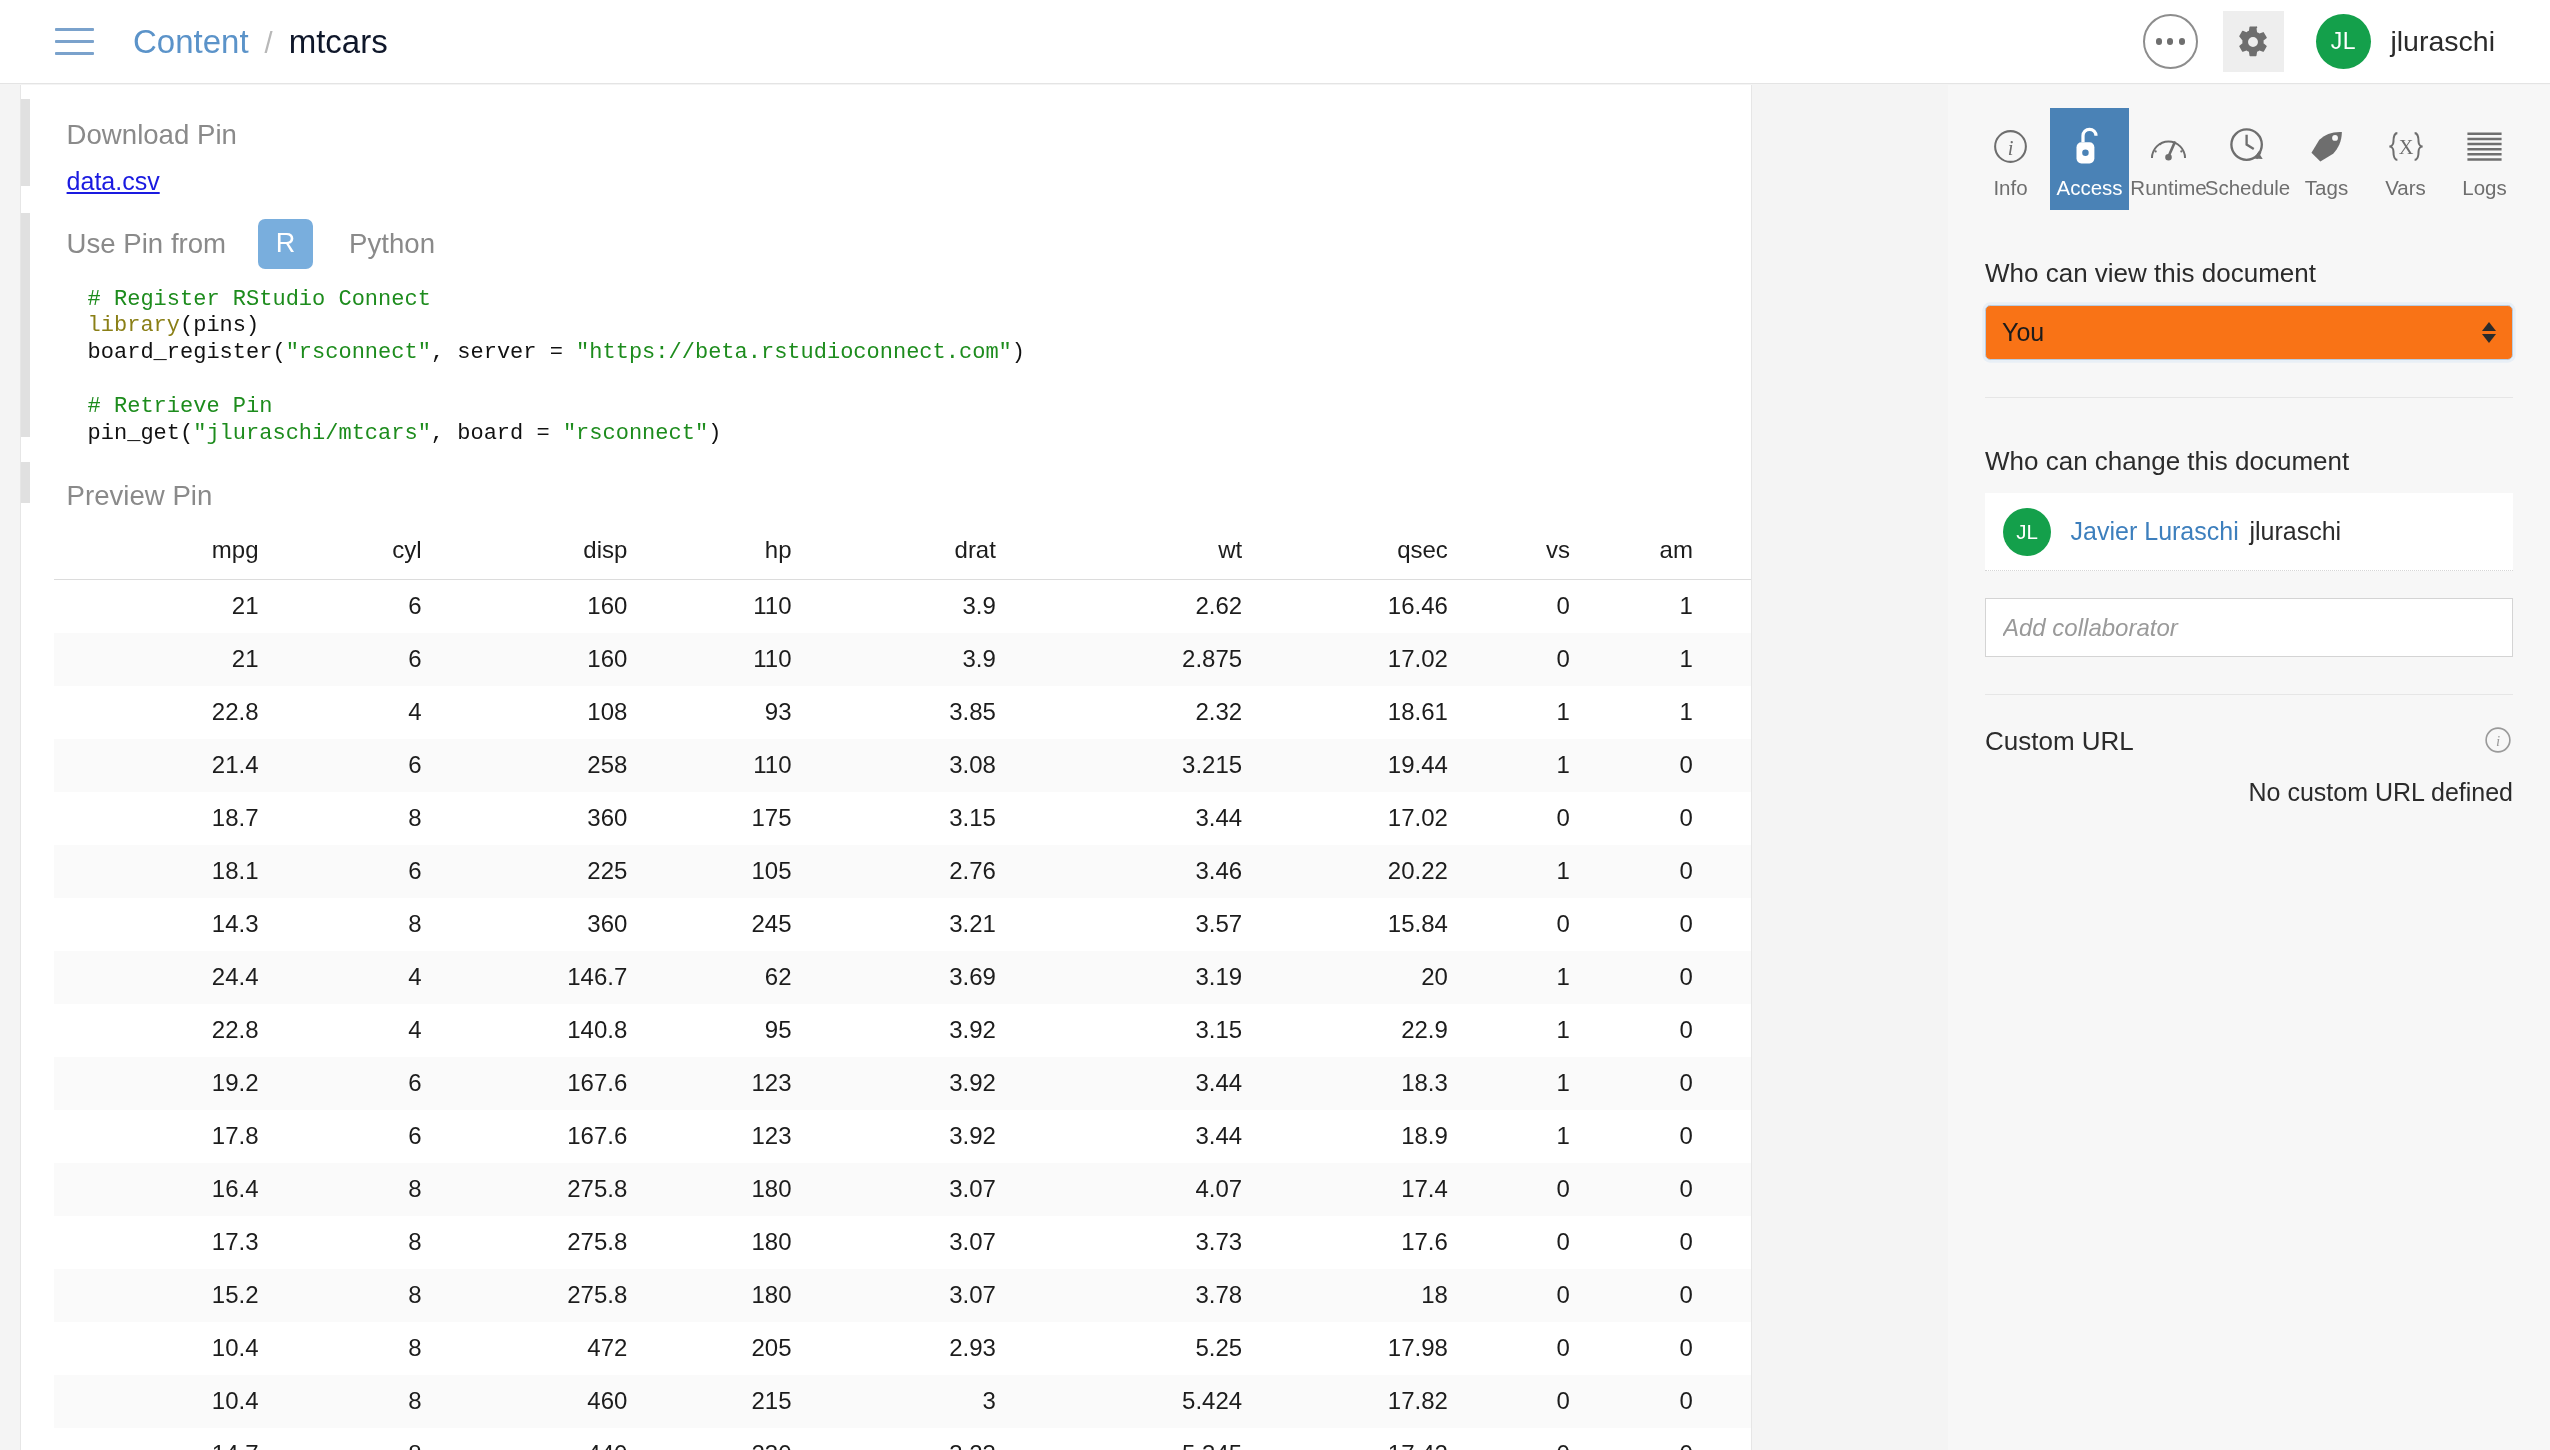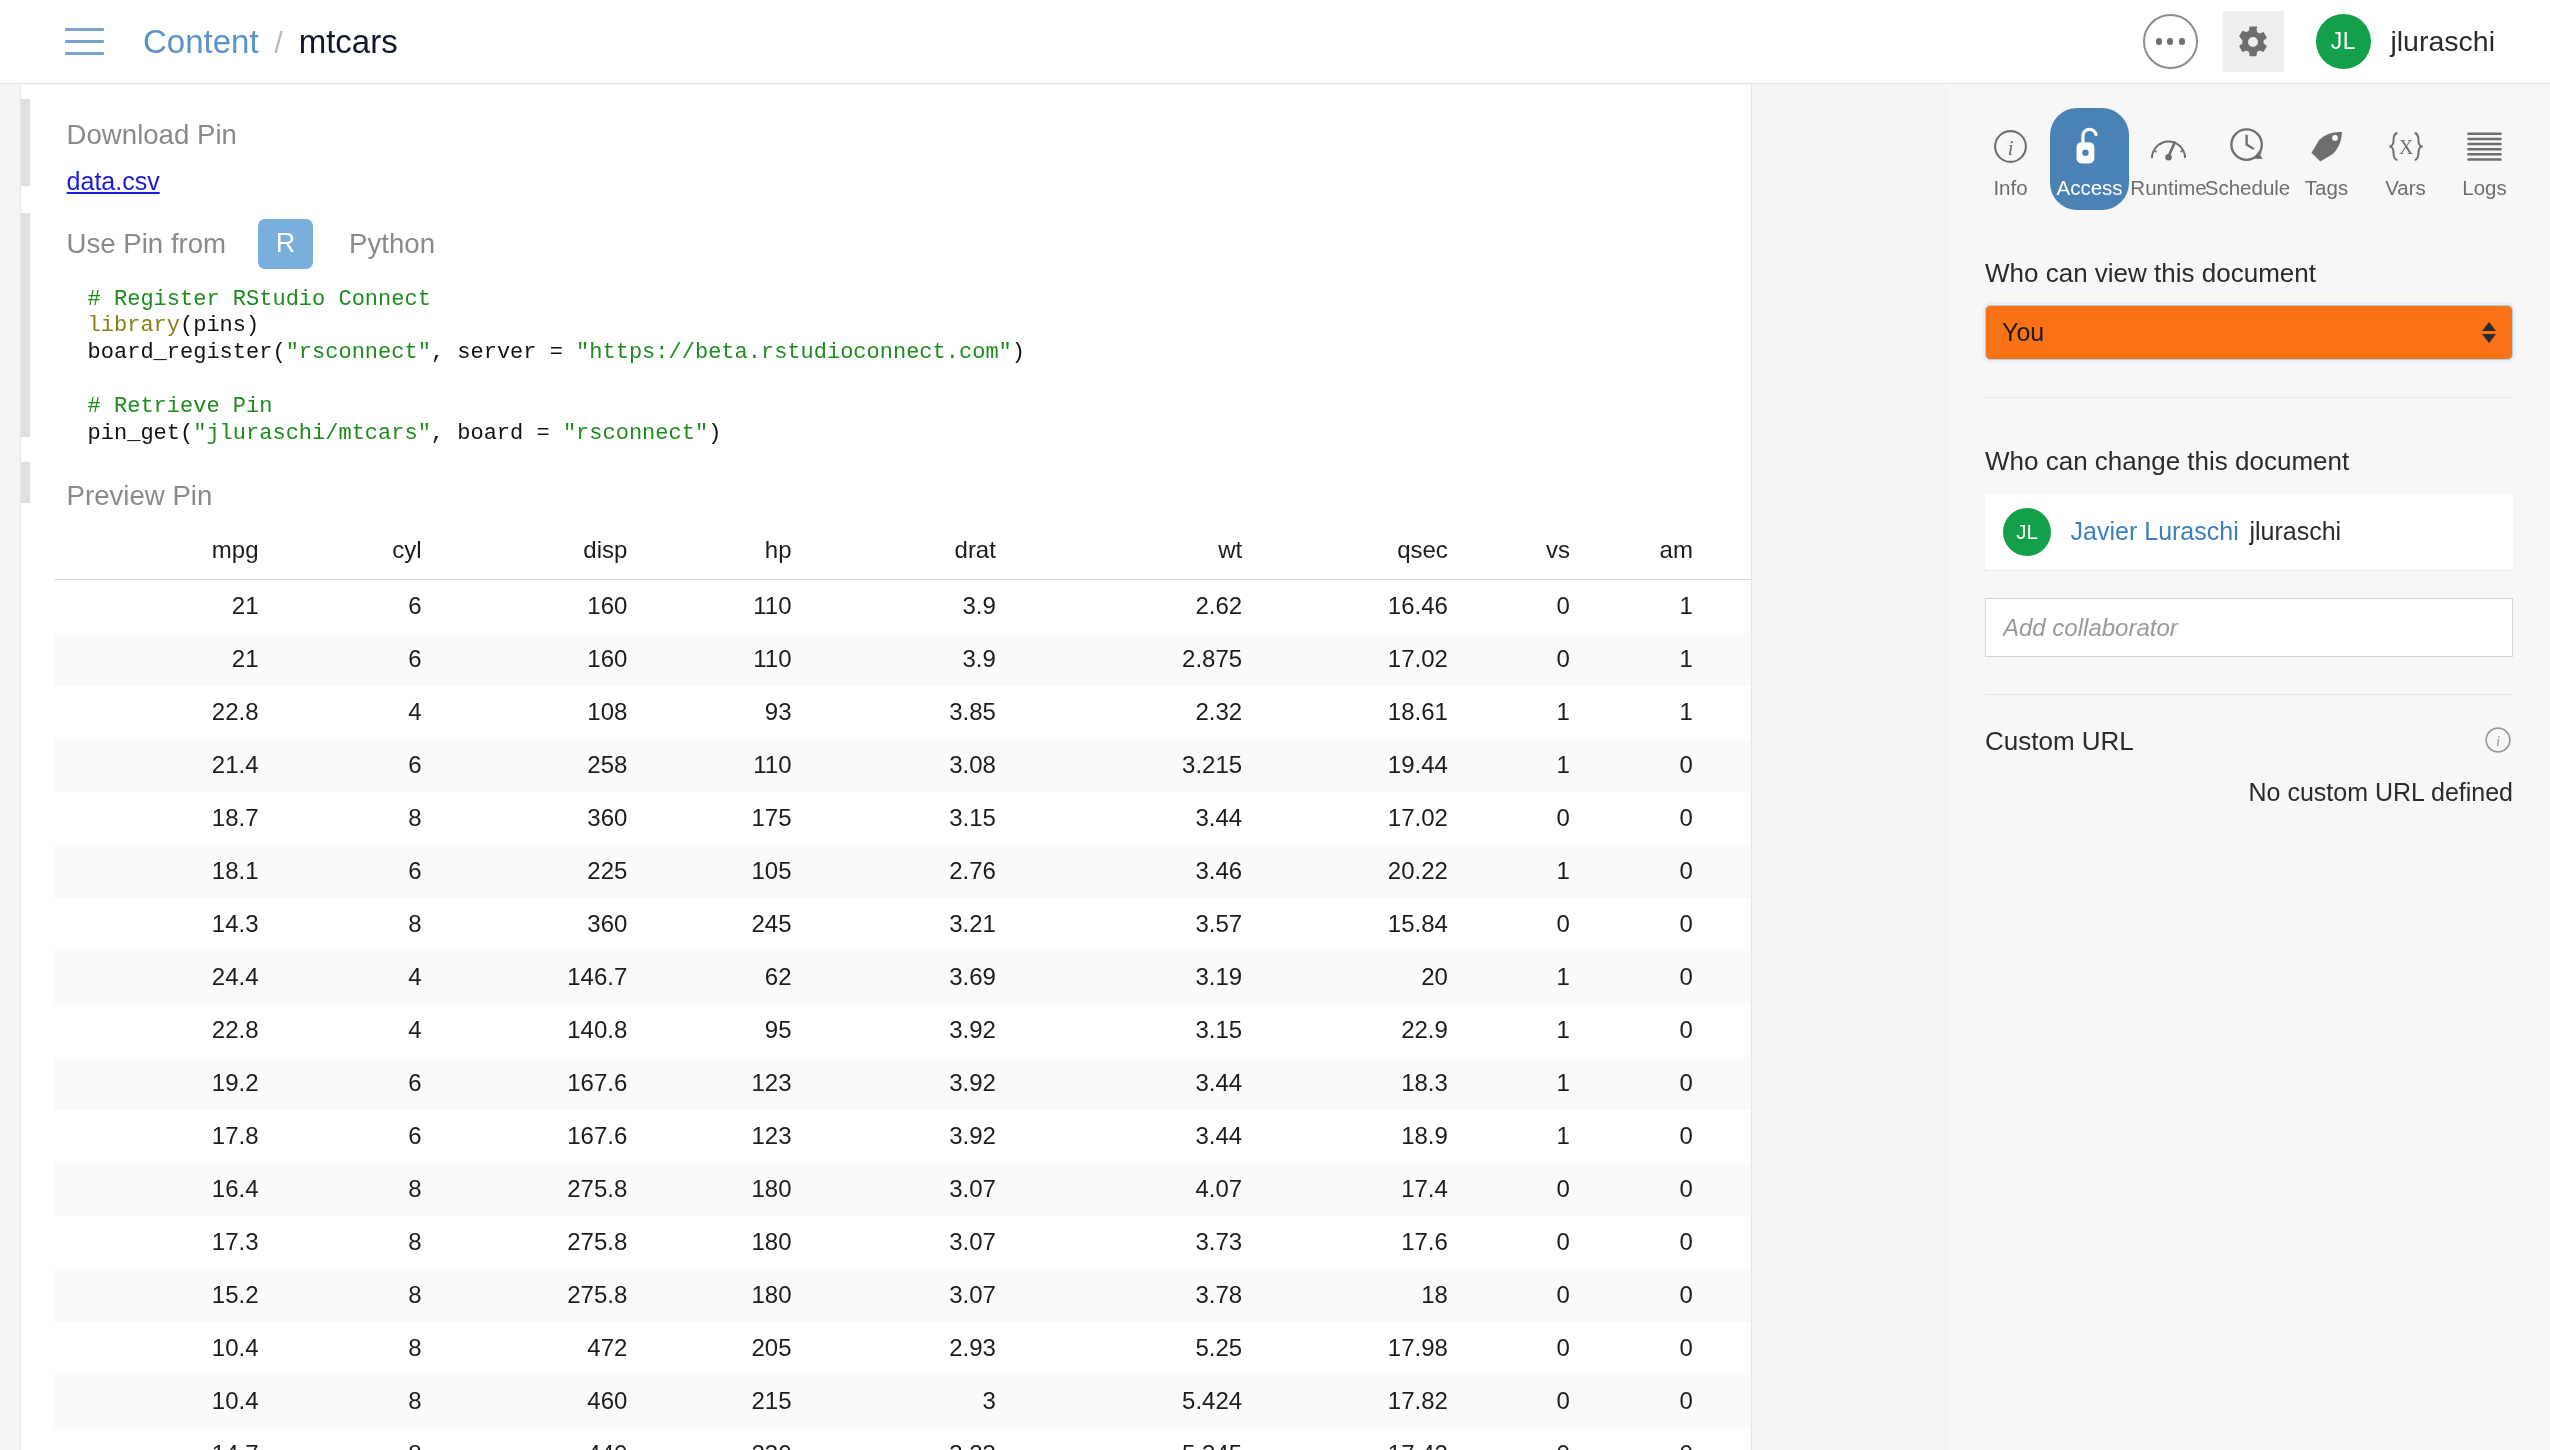--- a/index.html
+++ b/index.html
@@ -10,21 +10,20 @@
     font-family: "Liberation Sans", sans-serif;
     overflow: hidden;
   }
   .app { position: relative; width: 2550px; height: 1450px; background: #f4f4f4; }
 
   
   .header {
     position: absolute; top: 0; left: 0; width: 2550px; height: 84px;
     background: #ffffff; display: flex; align-items: center;
     border-bottom: 0.9px solid #e4e4e4;
-    padding-left: 10px;
   }
   .hamburger {
     margin-left: 55px; width: 39px; height: 27px;
     display: flex; flex-direction: column; justify-content: space-between;
     cursor: pointer;
   }
   .hamburger span { display: block; height: 2.7px; background: #7aa2cc; border-radius: 0.9px; }
   .crumbs { margin-left: 39px; display: flex; align-items: baseline; font-size: 33px; }
   .crumb-link { color: #5b93c9; font-weight: 400; cursor: pointer; }
   .crumb-sep { color: #b8b8b8; margin: 0 16px; font-size: 29px; }
@@ -108,21 +107,21 @@
   .side {
     position: absolute; top: 85px; left: 1948px; width: 602px; height: 1366px;
     background: #f7f7f7;
   }
   .tabs { display: flex; padding: 23px 19.6px 0 23px; gap: 0px; }
   .tab {
     width: 79px; padding: 12.5px 0 10.7px 0;
     display: flex; flex-direction: column; align-items: center; gap: 9px;
     cursor: pointer; color: #6e6e6e;
   }
-  .tab.active { background: #4a82b6; color: #ffffff; border-radius: 27px; }
+  .tab.active { background: #4a82b6; color: #ffffff; }
   .tab-label { font-size: 20.5px; }
   .tab-ico { height: 46px; display: flex; align-items: flex-end; justify-content: center; }
 
   .side-body { padding: 0 37px; }
   .side-h {
     font-size: 26px; color: #2b2b2b; margin-top: 48px; margin-bottom: 16px;
   }
   .select-box {
     position: relative; width: 100%; height: 55px; background: #f97316;
     border: 1.8px solid #b9cde0; border-radius: 5.3px; box-shadow: 0 0 0 2.7px #e8eff6;

